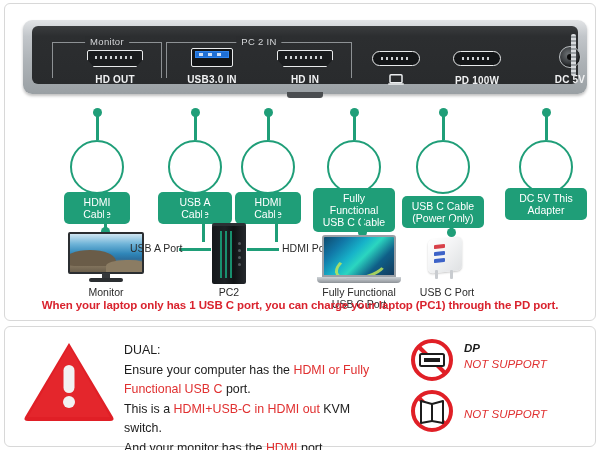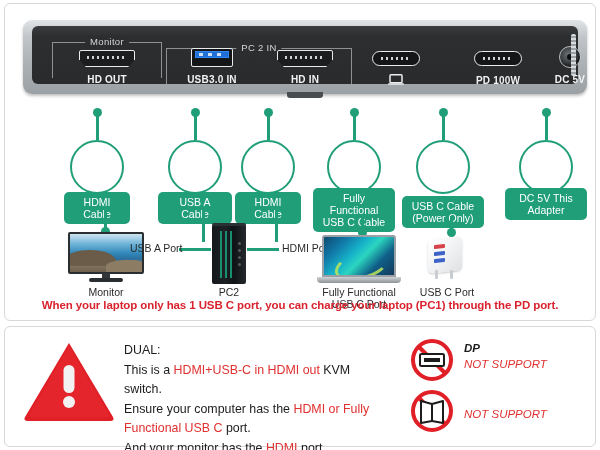--- a/index.html
+++ b/index.html
@@ -246,28 +246,28 @@
 
     <div class="device">
       <div class="device-face">
 
         <div class="group" style="left:20px;width:110px;">
           <div class="gline"></div>
           <div class="gtick l"></div>
           <div class="gtick r"></div>
           <div class="gtxt">Monitor</div>
         </div>
-        <div class="group" style="left:134px;width:186px;margin-top:6px;">
+        <div class="group" style="left:134px;width:186px;">
           <div class="gline"></div>
           <div class="gtick l"></div>
           <div class="gtick r"></div>
           <div class="gtxt">PC 2 IN</div>
         </div>
 
-        <div class="port" style="left:45px;top:24px;width:60px;height:34px;">
+        <div class="port" style="left:53px;top:24px;width:60px;height:34px;">
           <div class="hdmi"></div>
           <div class="plabel">HD OUT</div>
         </div>
 
         <div class="port" style="left:150px;top:22px;width:60px;height:36px;">
           <div class="usba"></div>
           <div class="plabel">USB3.0 IN</div>
         </div>
 
         <div class="port" style="left:243px;top:24px;width:60px;height:34px;">
@@ -278,21 +278,21 @@
         <div class="port" style="left:334px;top:25px;width:60px;height:34px;">
           <div class="usbc"></div>
           <div class="laptop-glyph" style="top:20px;">
             <svg width="16" height="11" viewBox="0 0 16 11" aria-hidden="true">
               <rect x="2" y="0.8" width="12" height="8" rx="1" fill="none" stroke="#eceef0" stroke-width="1.5"></rect>
               <rect x="0" y="9.2" width="16" height="1.6" rx="0.8" fill="#eceef0"></rect>
             </svg>
           </div>
         </div>
 
-        <div class="port" style="left:431px;top:25px;width:70px;height:34px;">
+        <div class="port" style="left:410px;top:25px;width:70px;height:34px;">
           <div class="usbc"></div>
           <div class="plabel">PD 100W</div>
         </div>
 
         <div class="port" style="left:510px;top:20px;width:56px;height:38px;">
           <div class="dcjack"></div>
           <div class="plabel">DC 5V</div>
         </div>
 
         <div class="dev-notch"></div>
@@ -459,22 +459,22 @@
     <svg width="94" height="86" viewBox="0 0 94 86" aria-hidden="true">
       <path d="M47 4 L91 78 Q93 82 88 82 L6 82 Q1 82 3 78 Z" fill="#e01f26"></path>
       <path d="M47 7 L88 78 L6 78 Z" fill="#e4262c"></path>
       <rect x="41.5" y="26" width="11" height="28" rx="5.5" fill="#f2f2f2"></rect>
       <circle cx="47" cy="63" r="6" fill="#f2f2f2"></circle>
     </svg>
   </div>
 
   <div class="note-text">
     <div class="note-line">DUAL:</div>
+    <div class="note-line"><span>Ensure your computer has the </span><span class="rd">HDMI or Fully Functional USB C</span><span> port.</span></div>
     <div class="note-line"><span>This is a </span><span class="rd">HDMI+USB-C in HDMI out</span><span> KVM switch.</span></div>
-    <div class="note-line"><span>Ensure your computer has the </span><span class="rd">HDMI or Fully Functional USB C</span><span> port.</span></div>
     <div class="note-line"><span>And your monitor has the </span><span class="rd">HDMI</span><span> port.</span></div>
   </div>
 
   <div class="nosup" style="left:408px;top:338px;width:180px;height:44px;">
     <svg width="48" height="44" viewBox="0 0 48 44">
       <circle cx="24" cy="22" r="19" fill="none" stroke="#e01f26" stroke-width="4"></circle>
       <line x1="10.5" y1="8.5" x2="37.5" y2="35.5" stroke="#e01f26" stroke-width="4"></line>
       <rect x="12" y="16" width="24" height="12" rx="1.5" fill="#fff" stroke="#1c1c1c" stroke-width="2"></rect>
       <rect x="16" y="20" width="16" height="4" fill="#1c1c1c"></rect>
     </svg>

